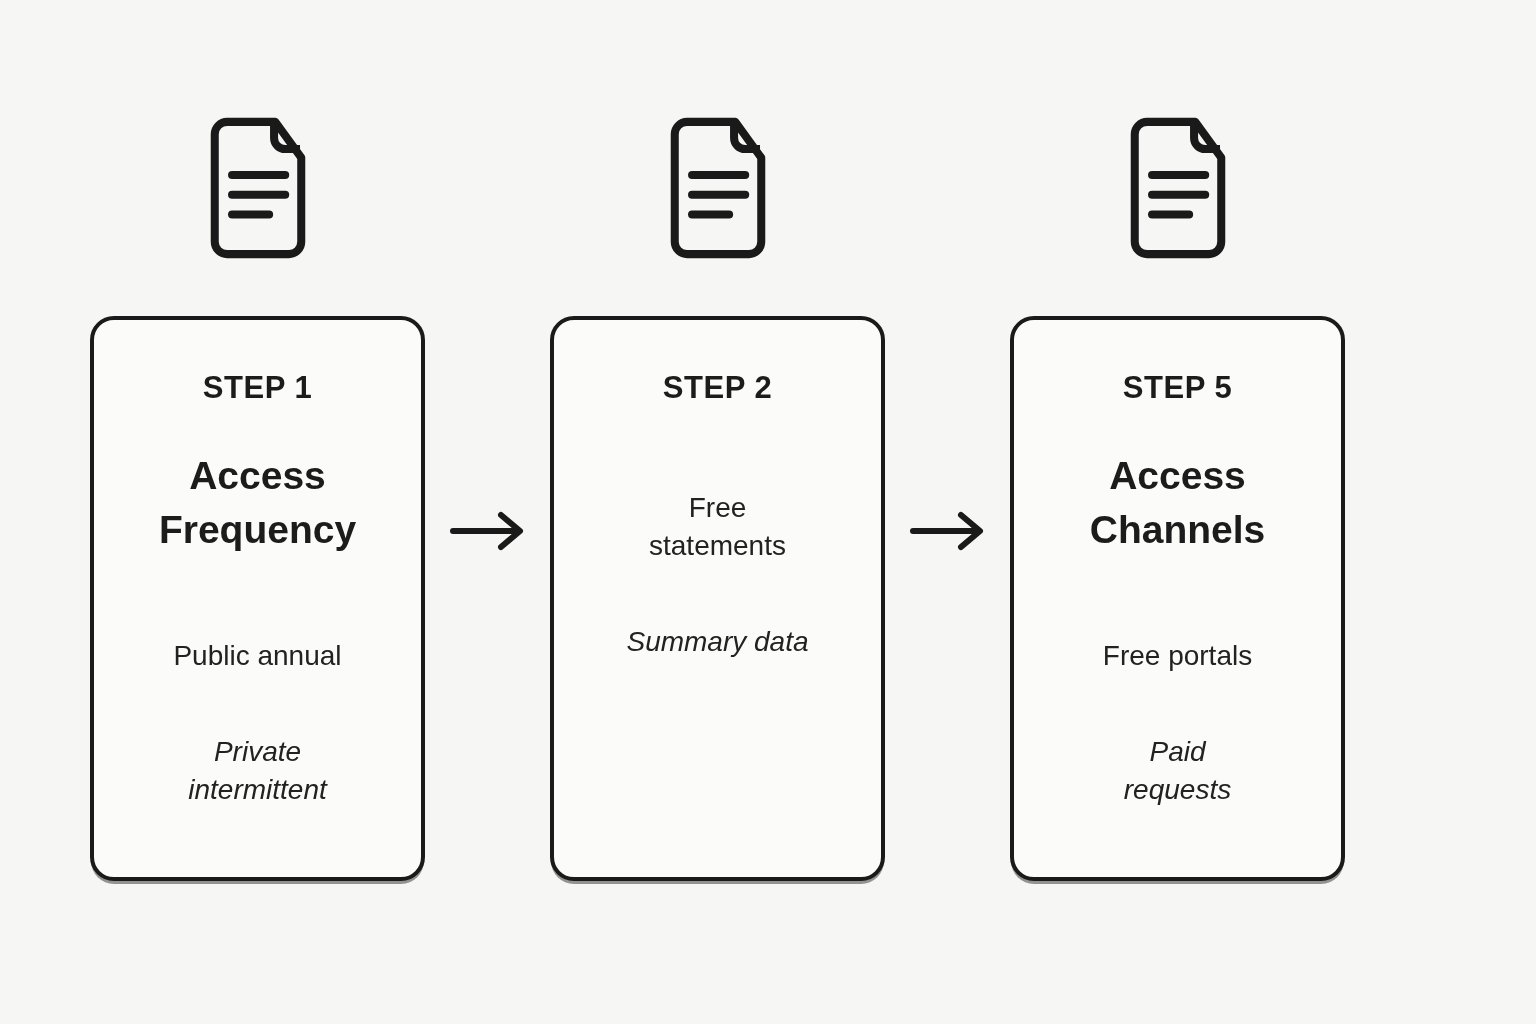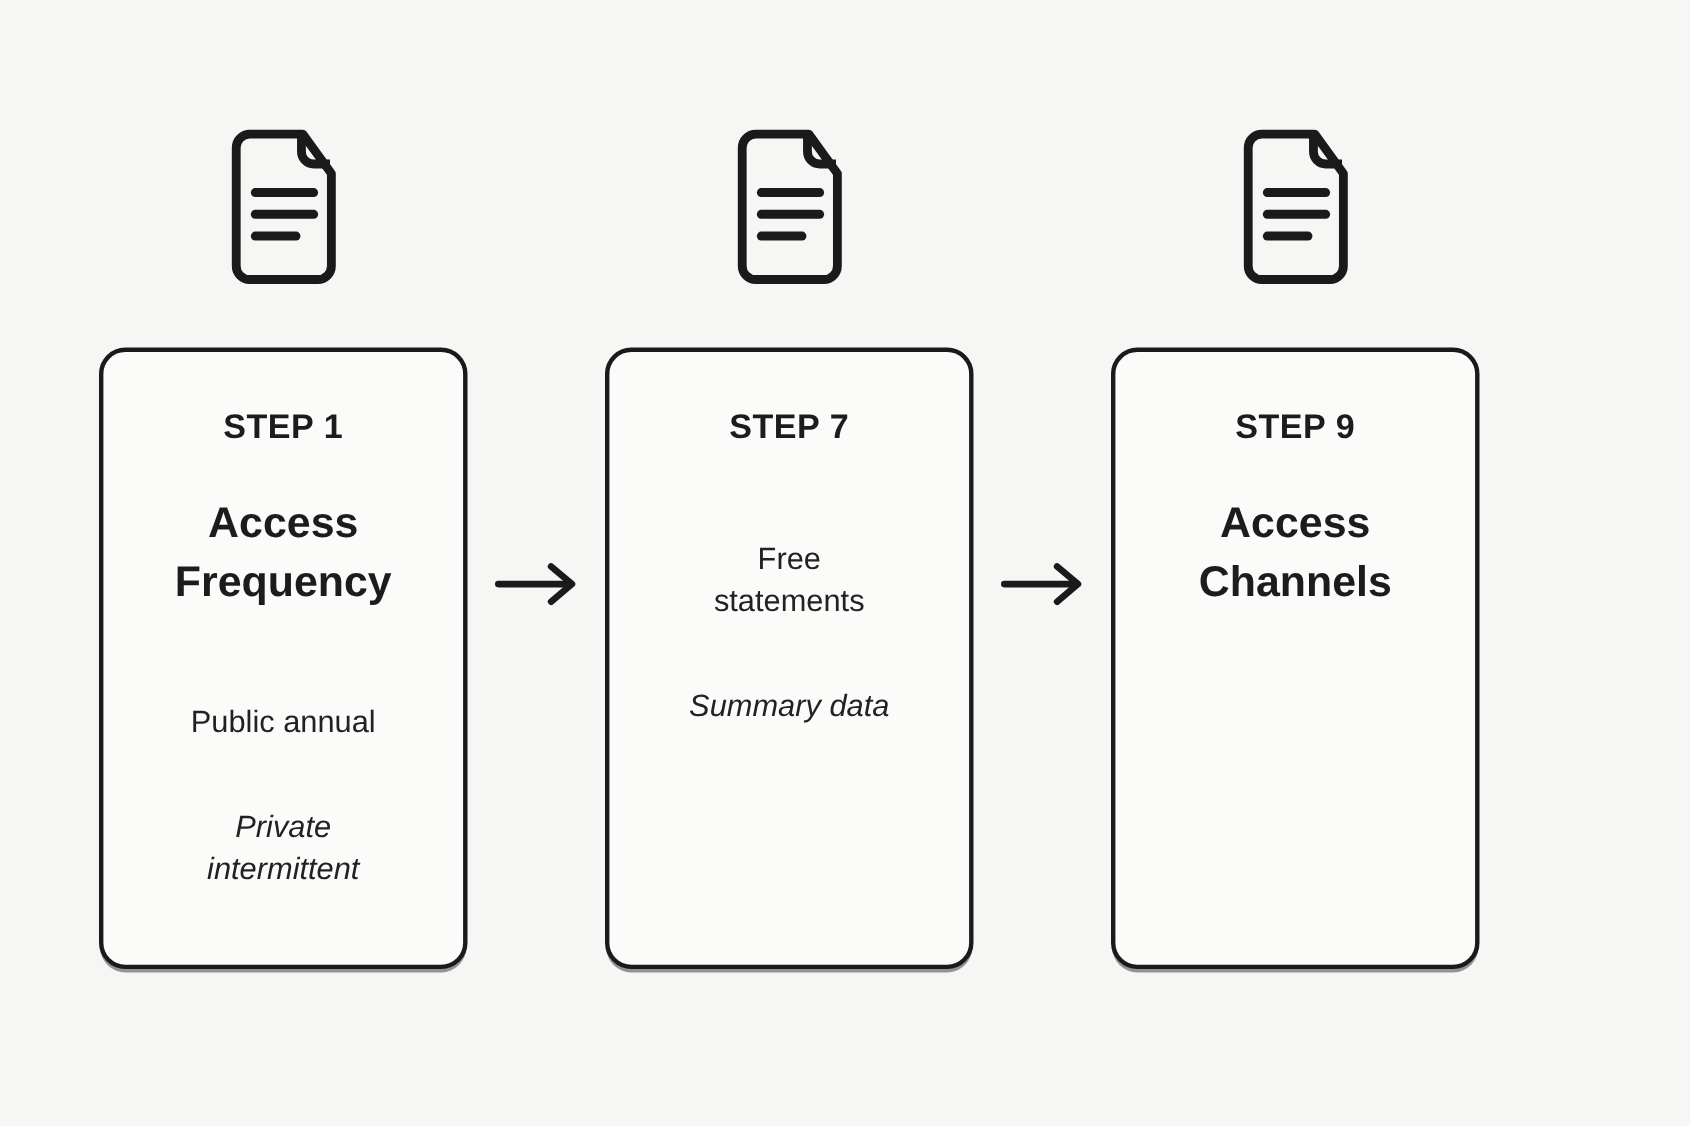--- a/index.html
+++ b/index.html
@@ -123,21 +123,21 @@
     <div class="doc-icon">
       <svg viewBox="0 0 100 123" fill="none" xmlns="http://www.w3.org/2000/svg">
         <path d="M64 8 H25 a10 10 0 0 0 -10 10 v87 a10 10 0 0 0 10 10 h50 a10 10 0 0 0 10 -10 V37 Z" stroke="#1a1a1a" stroke-width="6.5" stroke-linejoin="round"></path>
         <path d="M63 9 v12 a9 9 0 0 0 9 9 h12" stroke="#1a1a1a" stroke-width="6.5" stroke-linejoin="round"></path>
         <path d="M29 51 H72" stroke="#1a1a1a" stroke-width="6.5" stroke-linecap="round"></path>
         <path d="M29 67 H72" stroke="#1a1a1a" stroke-width="6.5" stroke-linecap="round"></path>
         <path d="M29 83 H59" stroke="#1a1a1a" stroke-width="6.5" stroke-linecap="round"></path>
       </svg>
     </div>
     <div class="card">
-      <div class="step-label">STEP 7</div>
+      <div class="step-label">STEP 2</div>
       <div class="step-item first">Free
 statements</div>
       <div class="step-item second">Summary data</div>
     </div>
   </div>
 
   <div class="connector">
     <svg viewBox="0 0 76 40" fill="none" xmlns="http://www.w3.org/2000/svg">
       <path d="M3 20 H68" stroke="#1a1a1a" stroke-width="6" stroke-linecap="round"></path>
       <path d="M51 4 L70 20 L51 36" stroke="#1a1a1a" stroke-width="6" stroke-linecap="round" stroke-linejoin="round"></path>
@@ -148,19 +148,22 @@
     <div class="doc-icon">
       <svg viewBox="0 0 100 123" fill="none" xmlns="http://www.w3.org/2000/svg">
         <path d="M64 8 H25 a10 10 0 0 0 -10 10 v87 a10 10 0 0 0 10 10 h50 a10 10 0 0 0 10 -10 V37 Z" stroke="#1a1a1a" stroke-width="6.5" stroke-linejoin="round"></path>
         <path d="M63 9 v12 a9 9 0 0 0 9 9 h12" stroke="#1a1a1a" stroke-width="6.5" stroke-linejoin="round"></path>
         <path d="M29 51 H72" stroke="#1a1a1a" stroke-width="6.5" stroke-linecap="round"></path>
         <path d="M29 67 H72" stroke="#1a1a1a" stroke-width="6.5" stroke-linecap="round"></path>
         <path d="M29 83 H59" stroke="#1a1a1a" stroke-width="6.5" stroke-linecap="round"></path>
       </svg>
     </div>
     <div class="card">
-      <div class="step-label">STEP 9</div>
+      <div class="step-label">STEP 5</div>
       <div class="step-title">Access
 Channels</div>
+      <div class="step-item first">Free portals</div>
+      <div class="step-item second">Paid
+requests</div>
     </div>
   </div>
 
 </div>
 
 </body></html>

